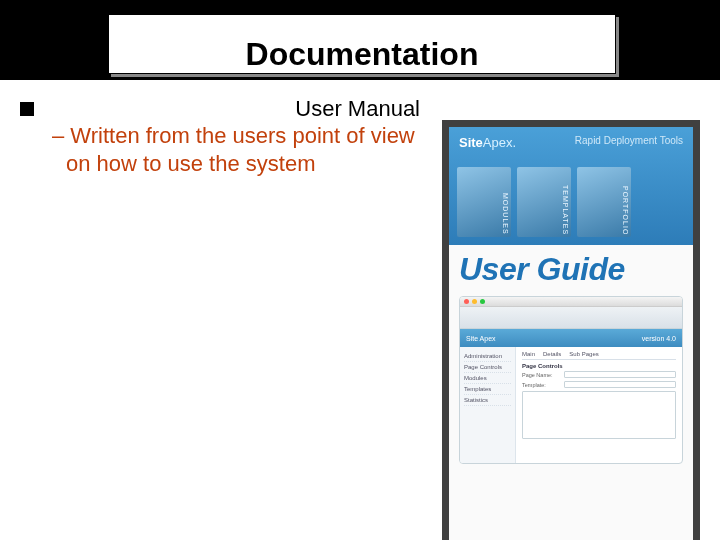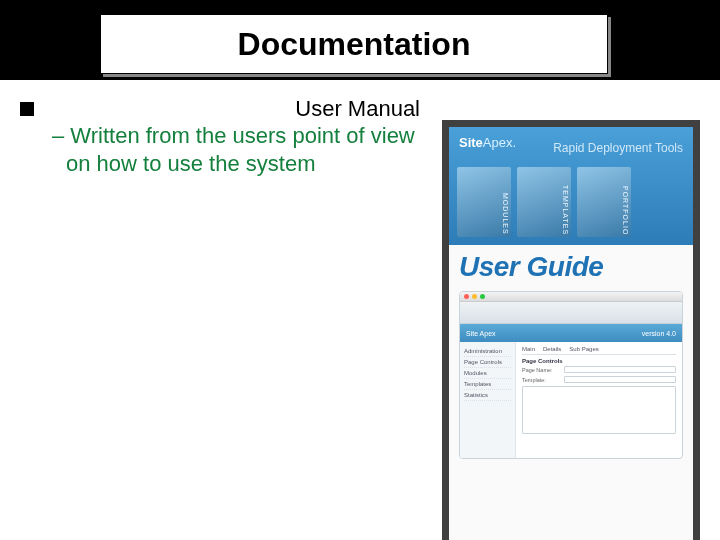--- a/index.html
+++ b/index.html
@@ -12,29 +12,29 @@
     position: relative;
   }
   .title-bar {
     width: 720px;
     height: 80px;
     background: #000;
     position: relative;
   }
   .title-box {
     position: absolute;
-    left: 100px;
+    left: 108px;
     top: 14px;
     width: 508px;
     height: 60px;
     background: #fff;
     border: 1px solid #000;
     box-shadow: 3px 3px 0 #888;
     display: flex;
-    align-items: center;
+    align-items: flex-end;
     justify-content: center;
   }
   .title-text {
     font-size: 32px;
     font-weight: bold;
     color: #000;
   }
   .content {
     position: absolute;
     top: 96px;
@@ -64,21 +64,21 @@
     flex: 0 0 14px;
     margin-top: 6px;
   }
   .bullet-title {
     font-size: 22px;
     color: #000;
   }
   .sub-line {
     margin-left: 32px;
     font-size: 22px;
-    color: #15803d;
+    color: #c2410c;
     line-height: 1.25;
     text-indent: -14px;
     padding-left: 14px;
   }
   .dash::before {
     content: "– ";
   }
   .image-col {
     position: absolute;
     right: 0;
@@ -99,22 +99,22 @@
     left: 10px;
     top: 8px;
     color: #fff;
     font-size: 13px;
     font-weight: bold;
   }
   .ug-logo .apex { color: #d6f0ff; font-weight: normal; }
   .ug-tagline {
     position: absolute;
     right: 10px;
-    top: 14px;
-    font-size: 12px;
+    top: 8px;
+    font-size: 10px;
     color: #cfe8f8;
     margin-left: 42px;
   }
   .ug-bars {
     position: absolute;
     left: 8px;
     bottom: 8px;
     display: flex;
     gap: 6px;
   }
@@ -129,21 +129,21 @@
     position: absolute;
     right: 2px;
     bottom: 2px;
     writing-mode: vertical-rl;
     font-size: 7px;
     color: #e9f5ff;
     letter-spacing: 1px;
   }
   .ug-title {
     padding: 6px 10px 4px 10px;
-    font-size: 28px;
+    font-size: 32px;
     font-weight: 900;
     font-style: italic;
     color: #1f73b5;
     letter-spacing: -0.5px;
   }
   .ug-screenshot {
     margin: 4px 10px 10px 10px;
     height: 168px;
     background: #fff;
     border: 1px solid #c8d4da;

